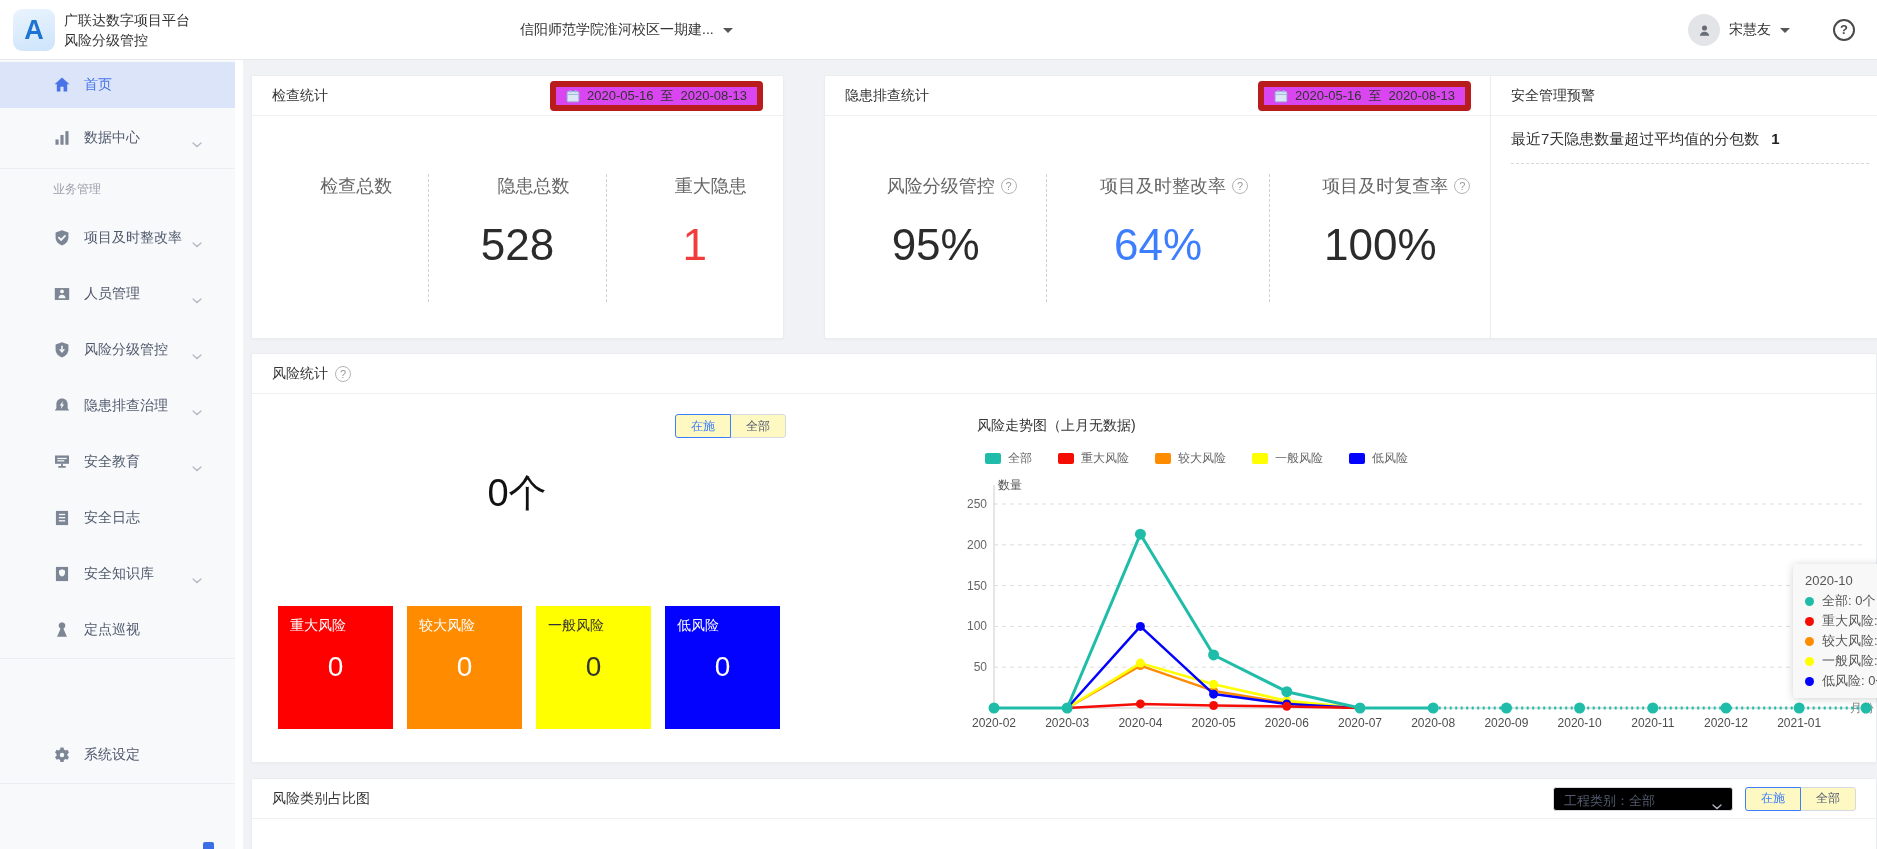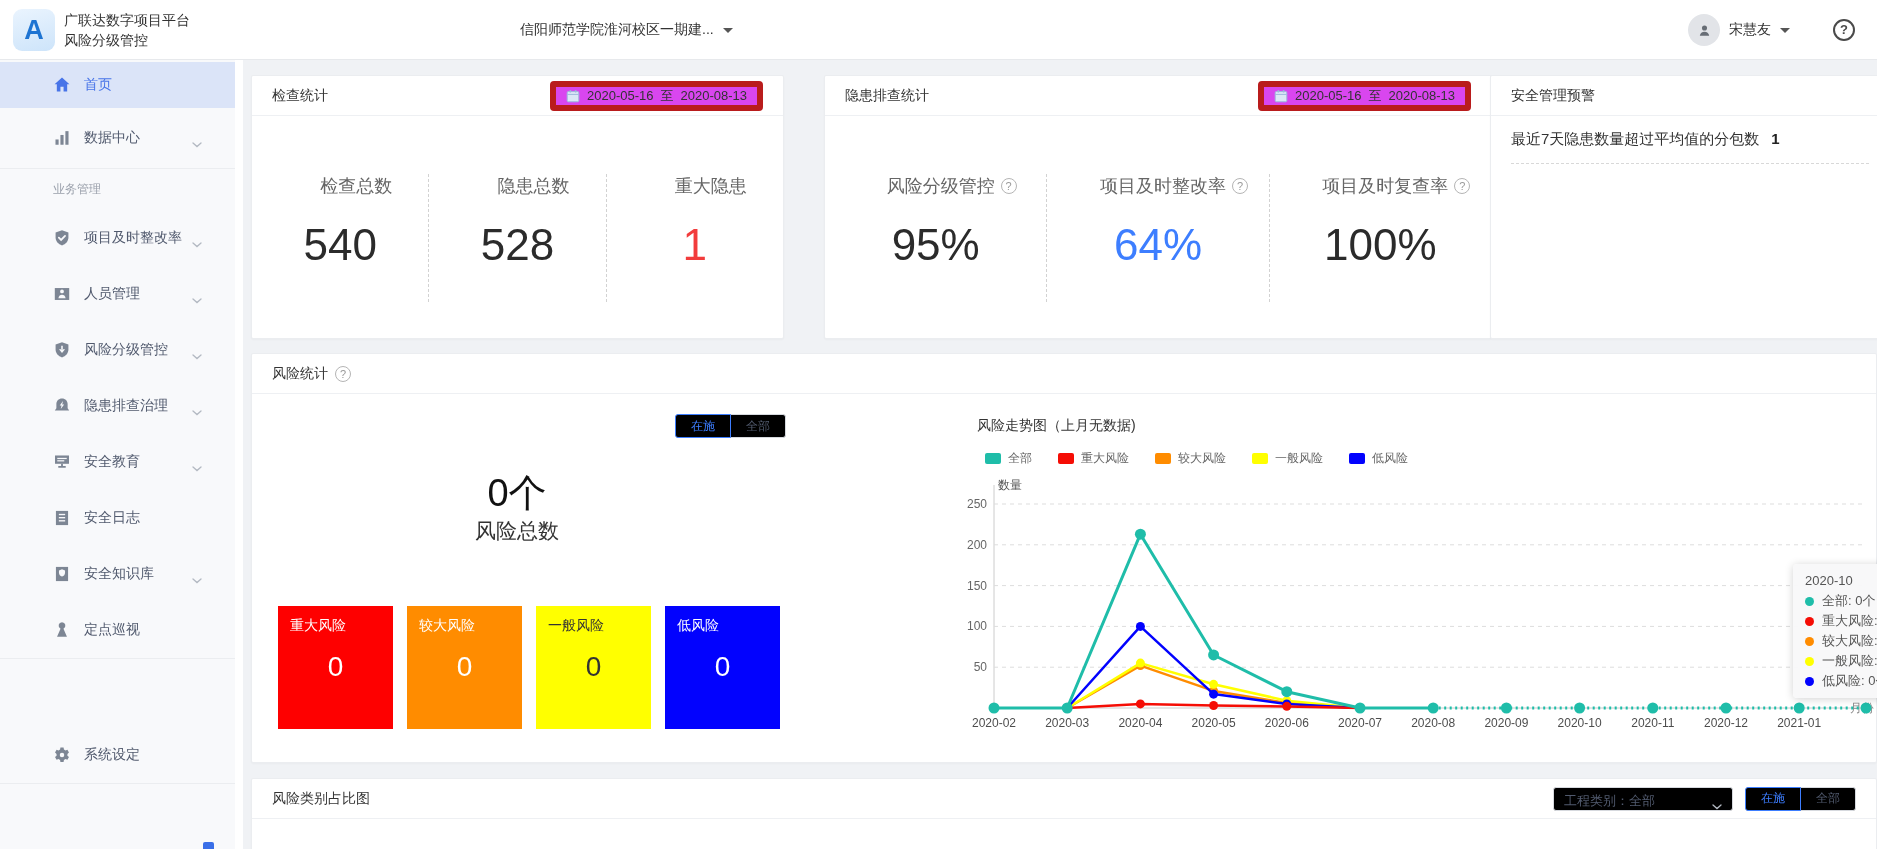--- a/index.html
+++ b/index.html
@@ -57,21 +57,21 @@
   .stat-col + .stat-col { border-left:1px dashed #d2d2d2; }
   .stat-label { font-size:18px; color:#666; display:flex; justify-content:center; align-items:center; gap:6px;margin-left:32px; }
   .stat-value { margin-top:22px; font-size:44px; color:#2b2b2b; }
 
   .warning-line { margin:14px 20px 0; padding-bottom:14px; border-bottom:1px dashed #d8d8d8;
     font-size:15px; color:#333; display:flex; align-items:baseline; }
   .warning-value { font-weight:bold; margin-left:12px; color:#222; }
 
   
   .toggle { display:inline-flex; }
-  .toggle button { height:24px; padding:0 15px; background:#000000; border:1px solid #d6d9de;
+  .toggle button { height:24px; padding:0 15px; background:#fef9c3; border:1px solid #d6d9de;
     font-size:12px; color:#515a6e; cursor:pointer; font-family:inherit; }
   .toggle button:first-child { border-radius:3px 0 0 3px; }
   .toggle button:last-child { border-radius:0 3px 3px 0; margin-left:-1px; }
   .toggle button.on { color:#3d7eff; border-color:#3d7eff; position:relative; z-index:1; }
 
   
   .risk-toggle { position:absolute; left:423px; top:60px; }
   .risk-total-num { position:absolute; left:0; top:114px; width:530px; text-align:center;
     font-size:38px; color:#111; }
   .risk-total-label { position:absolute; left:0; top:163px; width:530px; text-align:center;
@@ -275,21 +275,20 @@
       <span>2020-05-16</span>
       <span>至</span>
       <span>2020-08-13</span>
     </div>
   </div>
   <div class="stats-row" id="inspection-stats">
       <div class="stat-col">
         <div class="stat-label">
           <span>检查总数</span>
         </div>
-        <div class="stat-value" style="color: rgb(43, 43, 43);">540</div>
       </div>
       <div class="stat-col">
         <div class="stat-label">
           <span>隐患总数</span>
         </div>
         <div class="stat-value" style="color: rgb(43, 43, 43);">528</div>
       </div>
       <div class="stat-col">
         <div class="stat-label">
           <span>重大隐患</span>
@@ -354,21 +353,20 @@
     <div class="card-title">风险统计</div>
     <span class="help-circle" style="margin-left:7px;">?</span>
   </div>
 
   <div class="toggle risk-toggle" id="risk-toggle">
       <button class="on">在施</button>
       <button>全部</button>
     </div>
 
   <div class="risk-total-num">0个</div>
-  <div class="risk-total-label">风险总数</div>
   <div class="risk-boxes" id="risk-boxes">
       <div class="risk-box" style="background: rgb(254, 0, 0); color: rgb(255, 255, 255);">
         <div class="bl">重大风险</div>
         <div class="bv">0</div>
       </div>
       <div class="risk-box" style="background: rgb(255, 140, 0); color: rgb(255, 255, 255);">
         <div class="bl">较大风险</div>
         <div class="bv">0</div>
       </div>
       <div class="risk-box" style="background: rgb(255, 255, 0); color: rgb(51, 51, 51);">

